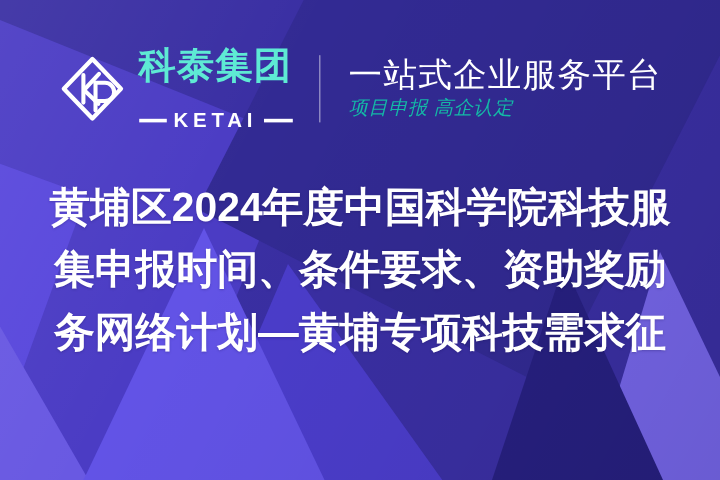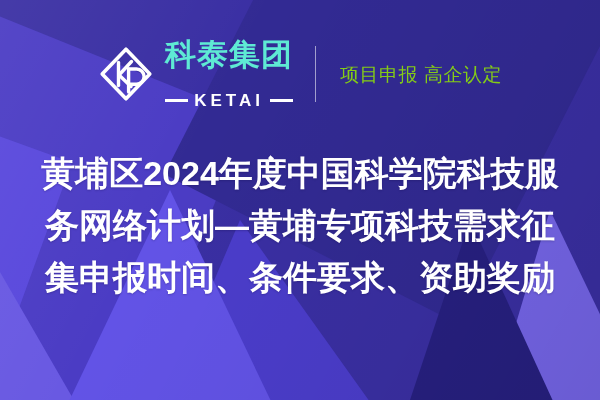--- a/index.html
+++ b/index.html
@@ -196,26 +196,27 @@
   }
   .slogan-main {
     color: #ffffff;
     font-size: 28px;
     line-height: 1;
     font-weight: 400;
     letter-spacing: 1px;
     white-space: nowrap;
   }
   .slogan-sub {
-    color: #84cc16;
-    font-size: 19px;
+    color: #14b8a6;
+    font-size: 16px;
     line-height: 1;
     font-weight: 400;
     letter-spacing: .5px;
     white-space: nowrap;
+    font-style: italic;
   }
 
   
   .headline {
     position: absolute;
     left: 0;
     top: 147px;
     width: 600px;
     text-align: center;
     color: #ffffff;
@@ -268,24 +269,25 @@
           <span class="brand-rule"></span>
           <span class="brand-en">KETAI</span>
           <span class="brand-rule"></span>
         </span>
       </span>
     </div>
 
     <div class="divider"></div>
 
     <div class="slogan">
+      <span class="slogan-main">一站式企业服务平台</span>
       <span class="slogan-sub">项目申报 高企认定</span>
     </div>
 
   </div>
 
   <div class="headline">
     <span class="headline-line">黄埔区2024年度中国科学院科技服</span>
+    <span class="headline-line">集申报时间、条件要求、资助奖励</span>
     <span class="headline-line">务网络计划—黄埔专项科技需求征</span>
-    <span class="headline-line">集申报时间、条件要求、资助奖励</span>
   </div>
 
 </div>
 
 </body></html>

